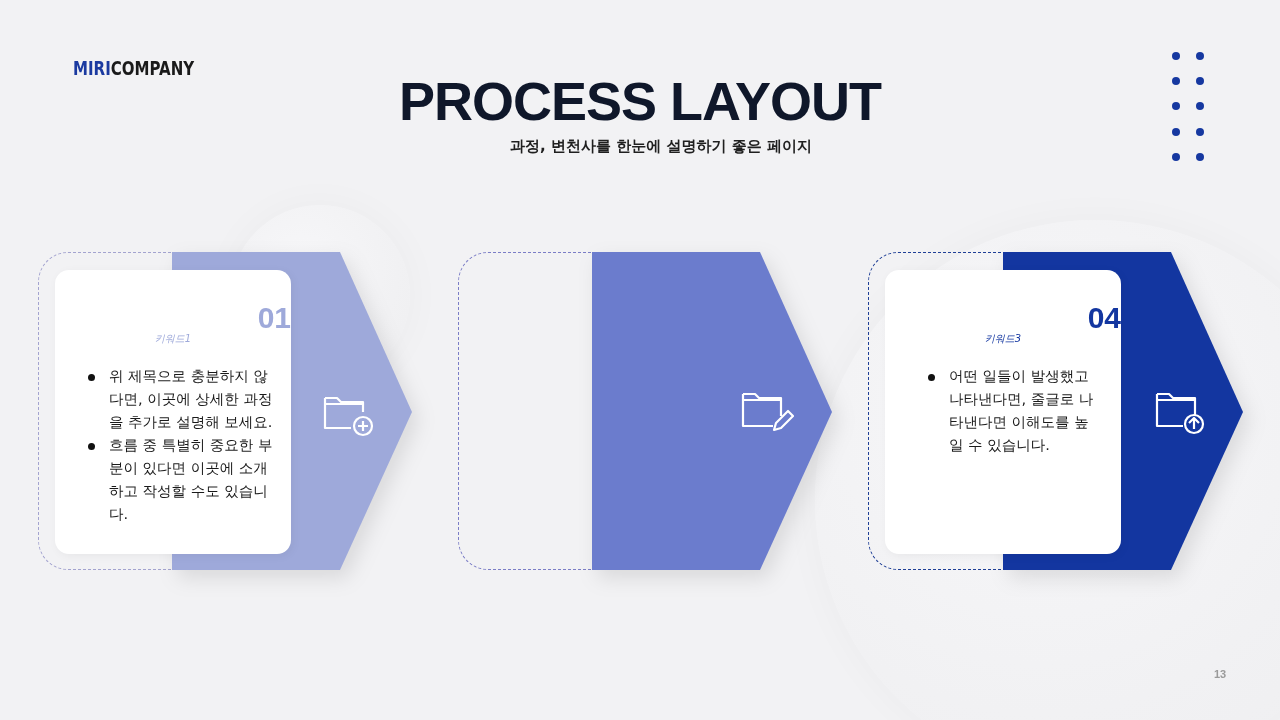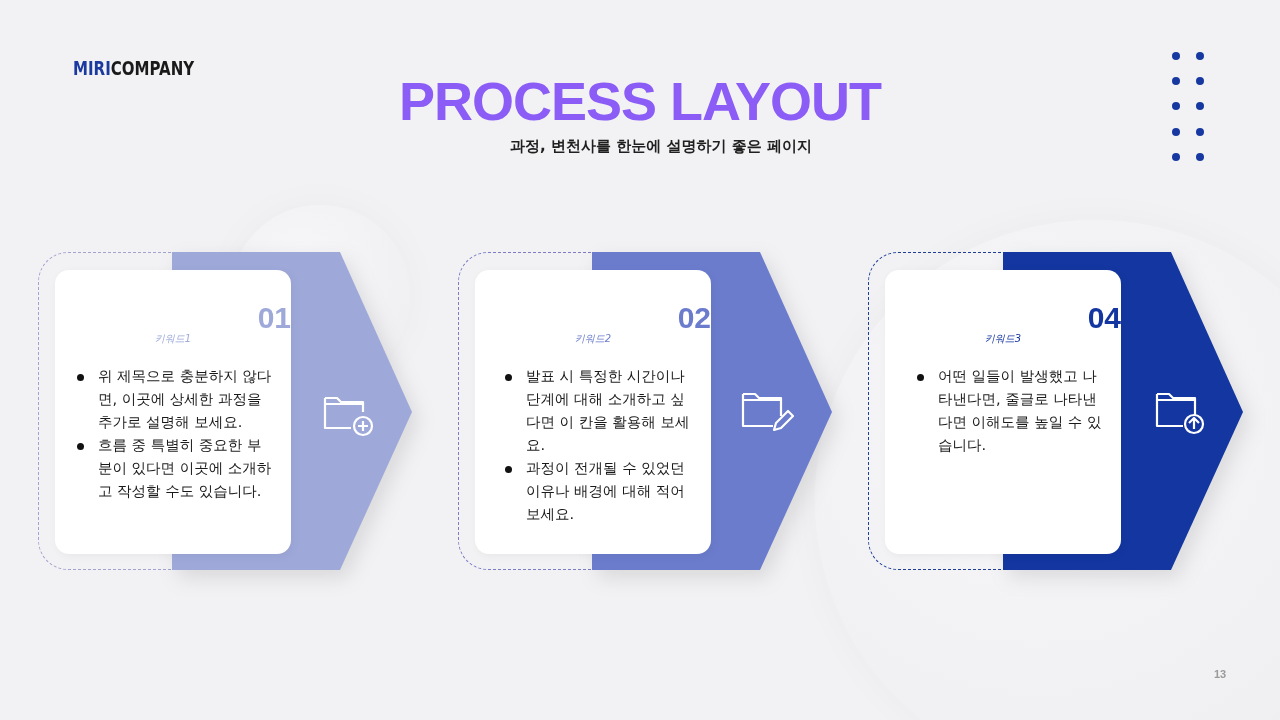--- a/index.html
+++ b/index.html
@@ -16,21 +16,21 @@
   .logo {
     position:absolute; left:73px; top:57px;
     font-family:"DejaVu Sans Condensed","DejaVu Sans",sans-serif;
     font-weight:bold; font-size:19px; letter-spacing:0px;
     transform:scaleX(0.88); transform-origin:left center;
   }
   .logo .a { color:#1b3aa0; }
   .logo .b { color:#1a1a1a; }
   .title {
     position:absolute; left:0; right:0; top:70px; text-align:center;
-    font-size:54px; font-weight:bold; color:#8b5cf6; letter-spacing:-1px;
+    font-size:54px; font-weight:bold; color:#0f172a; letter-spacing:-1px;
   }
   .subtitle {
     position:absolute; left:0; right:0; top:137px; text-align:center;
     font-size:15px; font-weight:bold; color:#1f1f1f;
     font-family:"DejaVu Sans",sans-serif;
     margin-left:42px;
   }
   .dots {
     position:absolute; left:1172px; top:52px; width:40px; height:110px;
     display:grid; grid-template-columns:repeat(2,8px); column-gap:16px; row-gap:16px;
@@ -50,21 +50,21 @@
   }
   .num {
     text-align:right; margin-top:31px; font-size:30px; font-weight:bold; line-height:34px;
   }
   .kw {
     text-align:center; font-size:10px; line-height:12px; margin-top:-2px;
     font-family:"DejaVu Sans",sans-serif;
     font-style:italic;
   }
   .bullets {
-    list-style:none; margin:20px 0 0 0; padding:0 18px 0 22px;
+    list-style:none; margin:20px 0 0 11px; padding:0 18px 0 22px;
     font-family:"DejaVu Sans",sans-serif; font-size:14.5px; line-height:23px; color:#1a1a1a;
   }
   .bullets li { position:relative; padding-left:21px; }
   .bullets li::before {
     content:""; position:absolute; left:0; top:9px; width:7px; height:7px; border-radius:50%; background:#111;
   }
   .icon { position:absolute; width:54px; height:48px; }
   .page-num {
     position:absolute; left:1214px; top:668px; font-size:11px; font-weight:bold; color:#9a9a9a;
   }
@@ -115,28 +115,20 @@
     <circle cx="41" cy="34" r="9" fill="#9ea9da"></circle>
     <path d="M41 29 v10 M36 34 h10"></path>
   </svg>
 </div>
 
 <div class="step" style="left:458px;">
   <div class="outline" style="border-color:#7b7dc6;"></div>
   <svg class="arrow" width="380" height="320">
     <polygon points="134,0 302,0 374,160 302,318 134,318" fill="#6b7ccd"></polygon>
   </svg>
-  <div class="card">
-    <div class="num" style="color:#6b7ccd;">02</div>
-    <div class="kw" style="color:#6b7ccd;">키워드2</div>
-    <ul class="bullets" style="padding-left:30px;">
-      <li>발표 시 특정한 시간이나 단계에 대해 소개하고 싶다면 이 칸을 활용해 보세요.</li>
-      <li>과정이 전개될 수 있었던 이유나 배경에 대해 적어 보세요.</li>
-    </ul>
-  </div>
   <svg class="icon" style="left:282px;top:138px;" viewBox="0 0 54 48" fill="none" stroke="#fff" stroke-width="2.2" stroke-linejoin="round">
     <path d="M3 4 h12 l4 4 h22 v18"></path>
     <path d="M3 4 v32 h30"></path>
     <path d="M3 10 h38"></path>
     <path d="M34 40 l2 -7 l12 -12 l5 5 l-12 12 z" fill="#6b7ccd"></path>
   </svg>
 </div>
 
 <div class="step" style="left:868px;">
   <div class="outline" style="border-color:#1f3f96;"></div>

